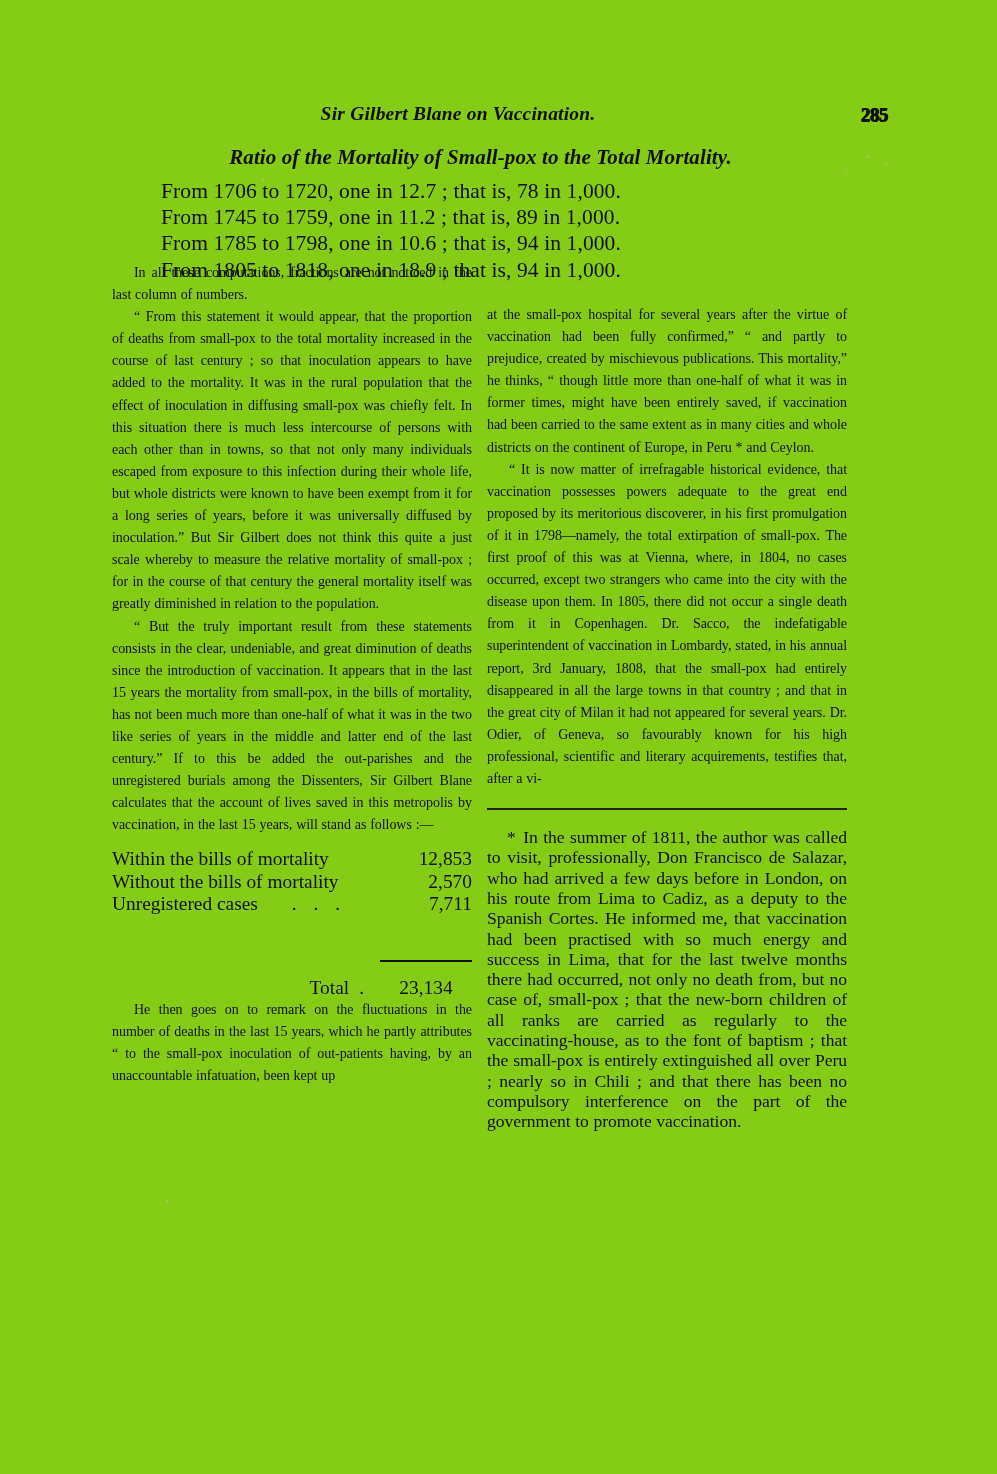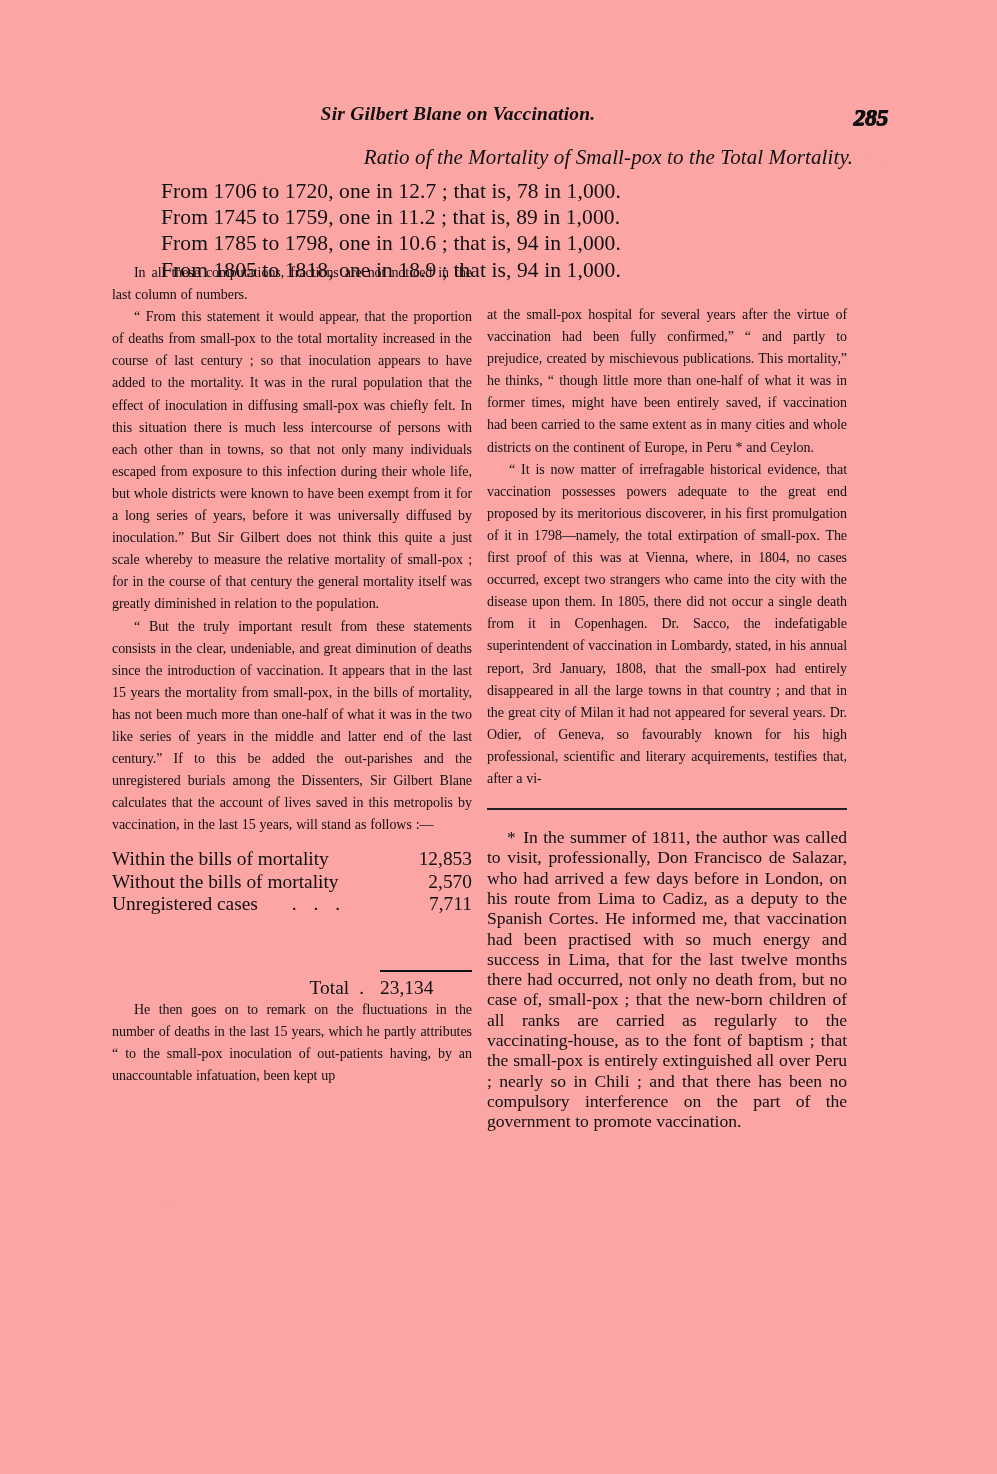--- a/index.html
+++ b/index.html
@@ -15,21 +15,21 @@
     color: #101010;
     overflow: hidden;
     position: relative;
   }
 
   .page {
     position: absolute;
     top: 0; left: 0;
     width: 997px;
     height: 1474px;
-    background: #fca5a5;
+    background: #84cc16;
   }
 
   
   .running-head {
     position: absolute;
     top: 103px;
     left: 108px;
     width: 780px;
     height: 26px;
   }
@@ -42,35 +42,34 @@
     font-weight: bold;
     font-size: 19.5px;
     letter-spacing: 0.2px;
     white-space: nowrap;
   }
   .running-head-folio {
     position: absolute;
     right: 0;
     top: 1px;
     font-weight: bold;
-    font-size: 24px;
+    font-size: 19px;
     letter-spacing: -0.5px;
     text-shadow: 0.6px 0 0 #111, -0.6px 0 0 #111, 0 0.5px 0 #111;
-    font-style: italic;
   }
 
   
   .section-heading {
     position: absolute;
     top: 145px;
     left: 108px;
     width: 745px;
-    text-align: right;
+    text-align: center;
     font-style: italic;
-    font-weight: normal;
+    font-weight: bold;
     font-size: 21px;
     letter-spacing: 0.1px;
     white-space: nowrap;
   }
 
   
   .ratio-block {
     position: absolute;
     top: 178px;
     left: 0;
@@ -146,23 +145,23 @@
     display: flex;
     justify-content: flex-end;
     align-items: baseline;
     font-size: 19.4px;
   }
   .fig-total-label { margin-right: 10px; margin-top: 35px; }
   .fig-total-dot   { margin-right: 16px; }
   .fig-total-val {
     display: inline-block;
     width: 92px;
-    text-align: left;
+    text-align: center;
     border-top: 2.4px solid #111;
-    padding-top: 5px;
+    padding-top: 15px;
     margin-top: -3px;
   }
   .par-after-table { margin-top: 10px; }
 
   
   .footnote-rule {
     margin-top: 18px;
     margin-bottom: 17px;
     height: 0;
     border-top: 2.2px solid #222;

